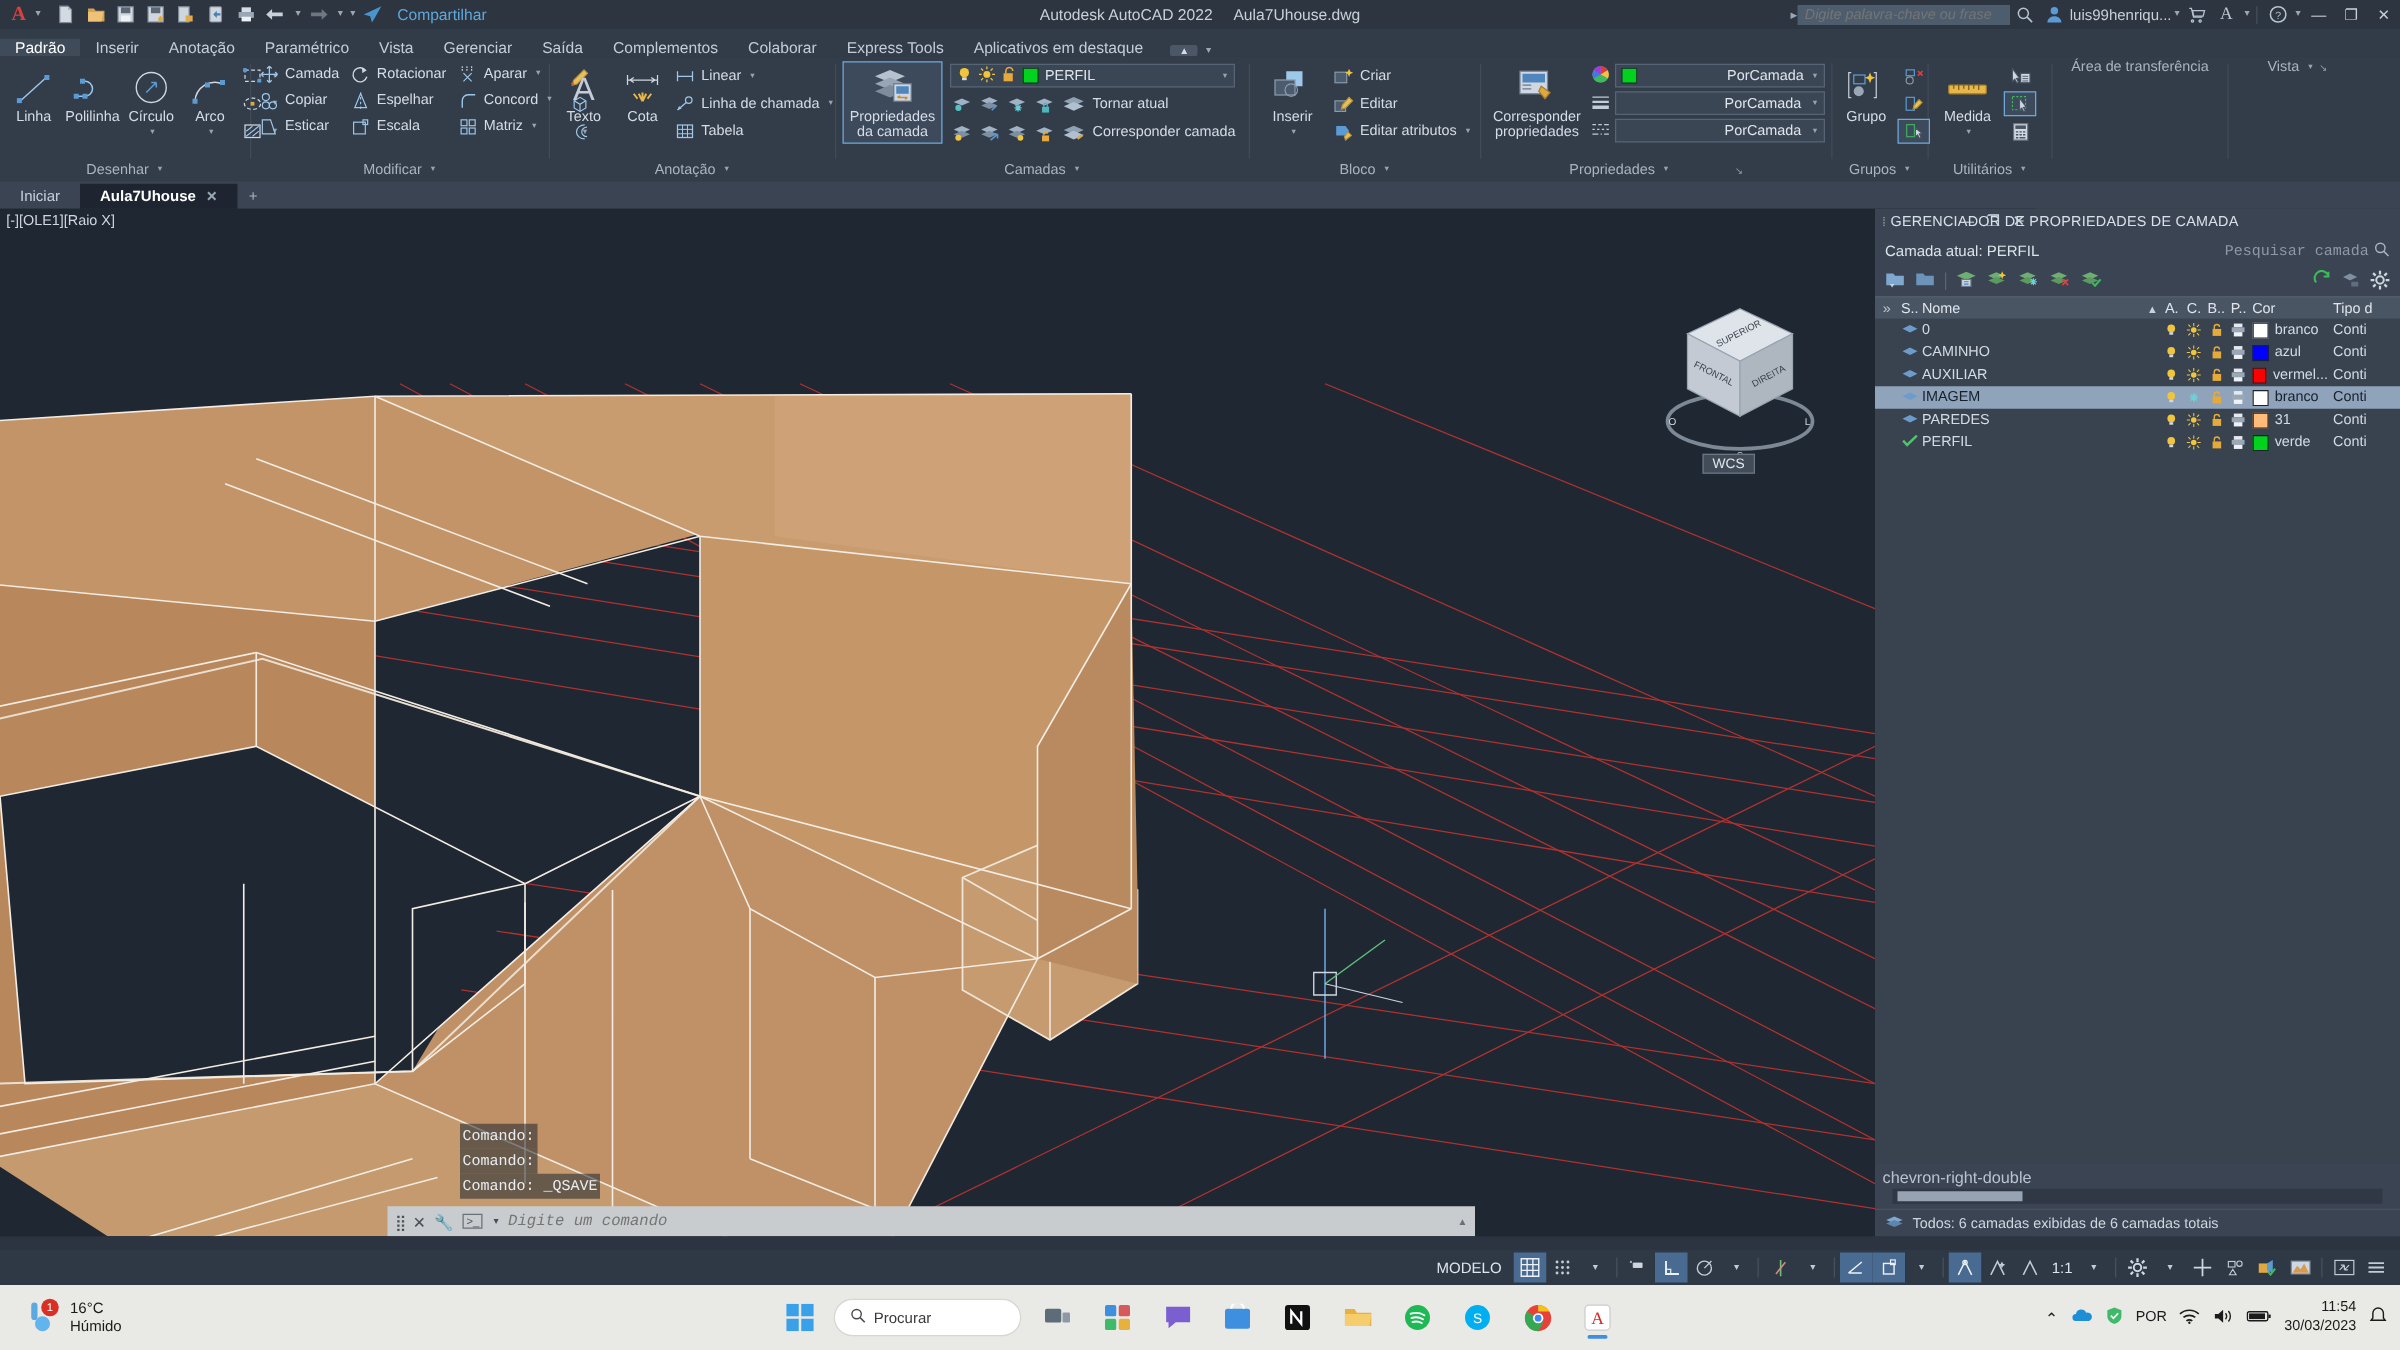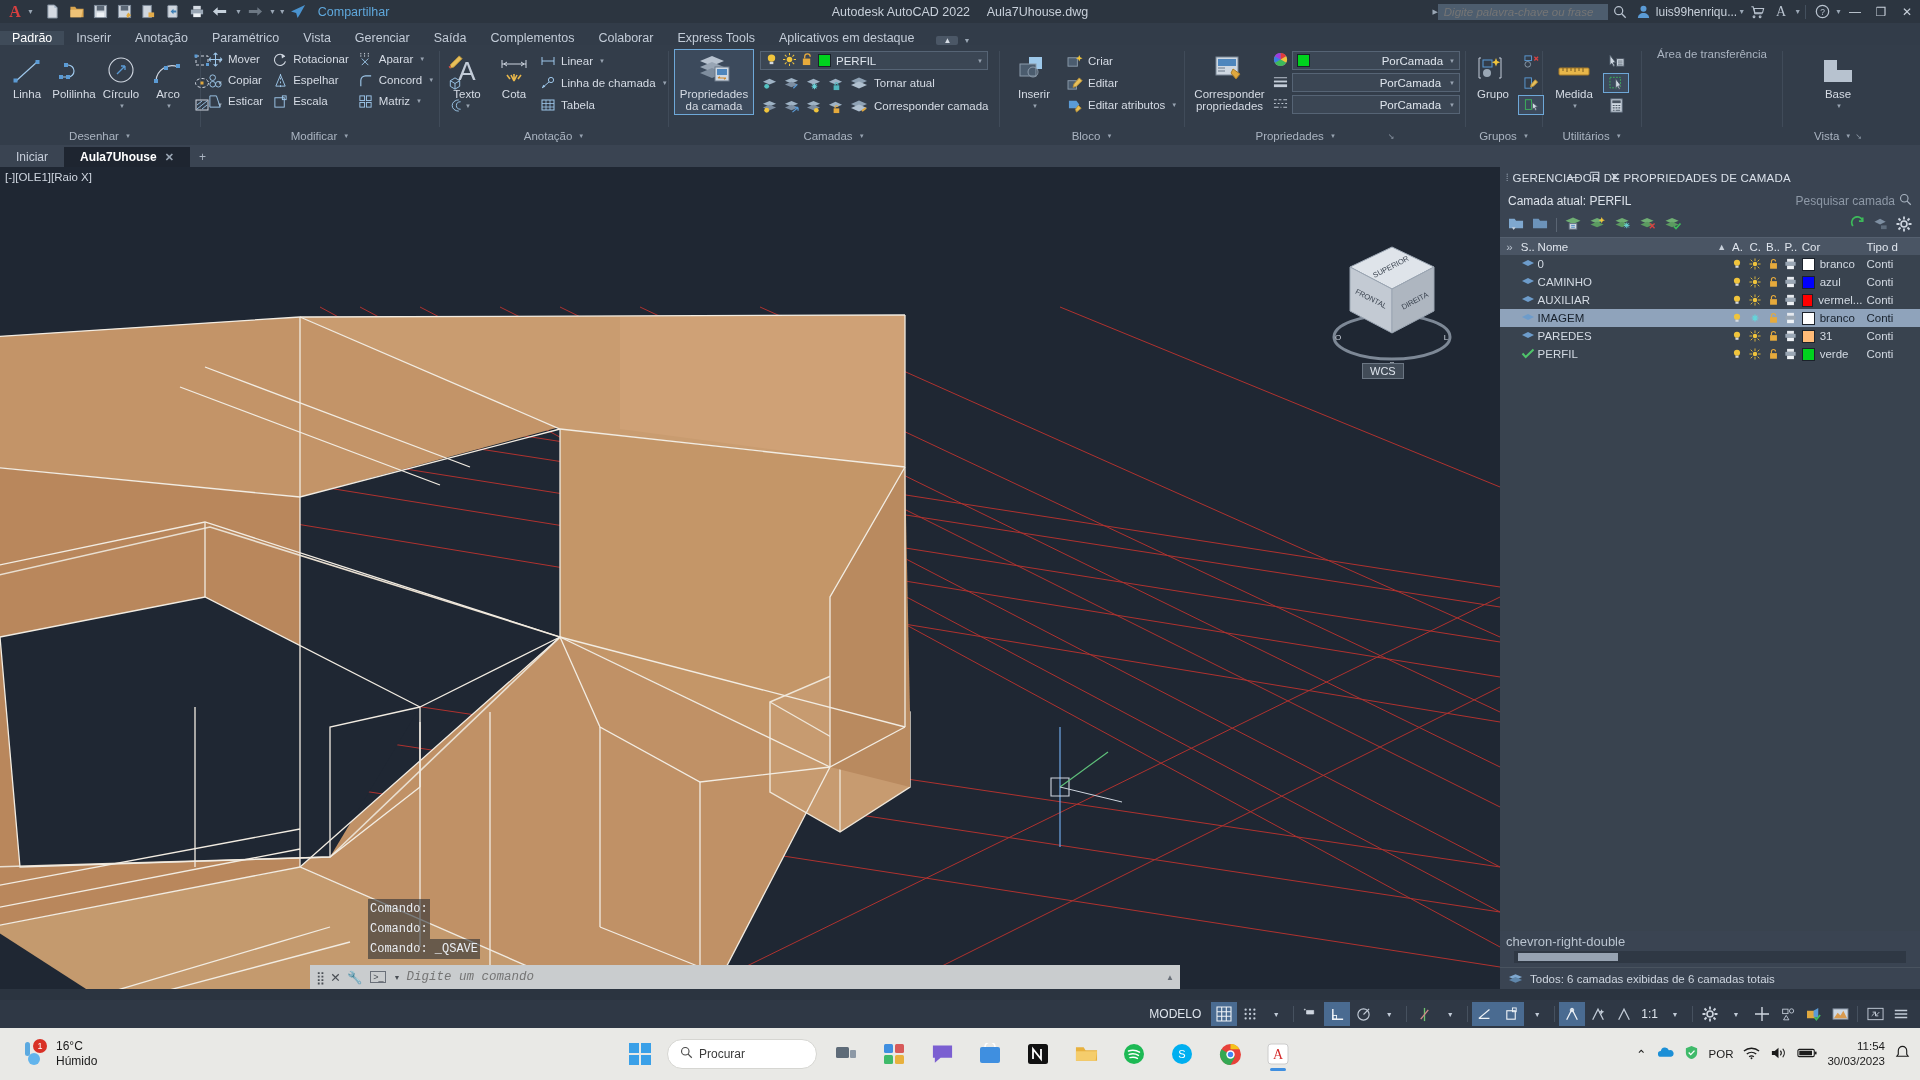--- a/index.html
+++ b/index.html
@@ -103,21 +103,21 @@
                    font-family:"Liberation Mono", monospace; font-size:12.5px; font-style:italic; color:#6a7079;}
 
   
   .palette { position:absolute; top:167px; left:1500px; width:420px; height:822px; background:#3a4452;
              display:flex; flex-direction:column; font-size:12px; }
   .pal-title { height:22px; display:flex; align-items:center; gap:6px; padding:0 6px; color:#d9e0e9;
                font-size:11.5px; letter-spacing:.2px;}
   .grip { color:#7d8896; font-size:10px; letter-spacing:-2px;}
   .pal-sub { height:24px; display:flex; align-items:center; padding:0 8px; justify-content:space-between;}
   .pal-sub .cur { color:#dde3eb; font-size:12px;text-align:right;}
-  .pal-search { display:flex; align-items:center; gap:4px; color:#8e99a7; font-size:12px;}
+  .pal-search { display:flex; align-items:center; gap:4px; color:#8e99a7; font-size:12px;font-family:Liberation Mono, monospace;}
   .pal-tools { height:24px; display:flex; align-items:center; padding:0 8px; gap:7px; justify-content:space-between;}
   .pal-tools .grp { display:flex; align-items:center; gap:7px; }
   .thead { height:18px; display:flex; align-items:center; background:#4a5564; color:#dfe5ed;
            font-size:11.5px; border-top:1px solid #55606f;}
   .thead > div, .trow > div { padding:0 2px; overflow:hidden; white-space:nowrap;}
   .c-exp { width:20px; text-align:center; color:#b9c3cf;}
   .c-s { width:18px; }
   .c-name { width:195px; display:flex; align-items:center; gap:6px;}
   .c-sort { width:14px; color:#c8d0da; font-size:9px;}
   .c-a,.c-c,.c-b,.c-p { width:19px; display:flex; align-items:center; justify-content:center;}
@@ -379,21 +379,21 @@
 
     <div class="panel" style="width:238px">
       <div class="body" style="gap:8px;">
         <div class="stack">
           <div class="smrow">
               <span class="gl">
                 <svg width="15" height="15" viewBox="0 0 16 16">
                   <path d="M8 1v14M1 8h14M8 1l-2 2M8 1l2 2M8 15l-2-2M8 15l2-2M1 8l2-2M1 8l2 2M15 8l-2-2M15 8l-2 2" stroke="#9ec7ea" stroke-width="1.1" fill="none"></path>
                 </svg>
               </span>
-              <span>Mover</span>
+              <span>Camada</span>
             </div>
           <div class="smrow">
               <span class="gl">
                 <svg width="15" height="15" viewBox="0 0 16 16">
                   <circle cx="5" cy="5" r="3" fill="none" stroke="#9ec7ea"></circle>
                   <circle cx="5" cy="12" r="3" fill="none" stroke="#9ec7ea"></circle>
                   <circle cx="11" cy="12" r="3" fill="none" stroke="#9ec7ea"></circle>
                 </svg>
               </span>
               <span>Copiar</span>
@@ -869,31 +869,20 @@
     <div class="pdiv"></div>
 
     <div class="panel" style="width:140px">
       <div class="ptitle">
           <span>Área de transferência</span>
         </div>
     </div>
     <div class="pdiv"></div>
 
     <div class="panel" style="width:110px">
-      <div class="body" style="justify-content:center">
-        <div class="bigbtn" style="width:60px">
-          <div class="gl">
-              <svg width="34" height="28" viewBox="0 0 34 28">
-                <path d="M3 3h13v10h15v12H3z" fill="#b7c2cf"></path>
-              </svg>
-            </div>
-          <div class="lbl">Base</div>
-          <div class="dd">▼</div>
-        </div>
-      </div>
       <div class="ptitle">
           <span>Vista</span>
           <span class="dd">▼</span>
           <span style="font-size:8px;color:#8d98a6">↘</span>
         </div>
     </div>
   </div>
 
   <div class="doctabs">
     <div class="dtab">

